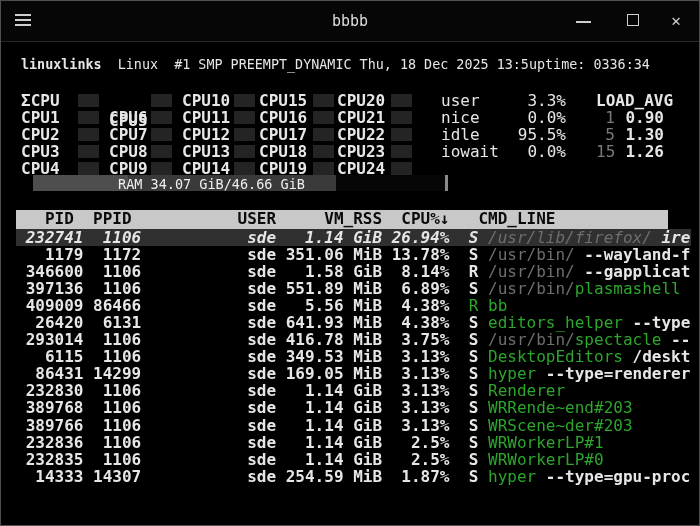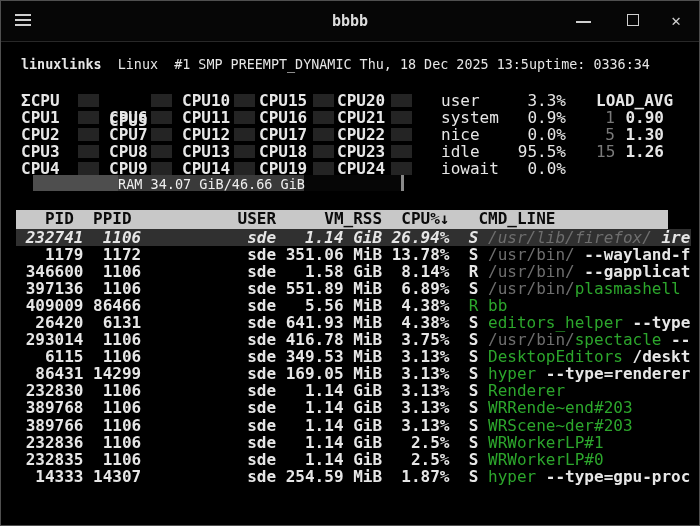--- a/index.html
+++ b/index.html
@@ -3,21 +3,21 @@
 <meta charset="utf-8">
 <style>
   html,body{margin:0;padding:0;background:#111;}
   .window{
     position:relative;width:700px;height:526px;box-sizing:border-box;
     background:var(--bg,#000);border:1px solid var(--border,#4f4f4f);
     font-family:"DejaVu Sans Mono","Liberation Mono",monospace;
     overflow:hidden;
   }
   
-  .titlebar{position:absolute;left:0;top:0;right:0;height:40px;background:#060606;border-bottom:1px solid #282828;font-weight:bold;}
+  .titlebar{position:absolute;left:0;top:0;right:0;height:40px;background:#060606;border-bottom:1px solid #282828;}
   .hamburger{position:absolute;left:14px;top:13px;width:16px;height:14px;cursor:pointer;}
   .hamburger i{display:block;height:2px;background:#cfcfcf;margin-bottom:3px;}
   .win-title{position:absolute;left:0;right:0;top:11px;text-align:center;color:#dcdcdc;font-size:15px;}
   .tb-btn{position:absolute;top:0;width:30px;height:40px;cursor:pointer;}
   .btn-min{left:568px;}
   .btn-min span{position:absolute;left:7px;top:20px;width:15px;border-top:2px solid #cfcfcf;}
   .btn-max{left:618px;}
   .btn-max span{position:absolute;left:8px;top:13px;width:12px;height:12px;border:1.5px solid #cfcfcf;box-sizing:border-box;}
   .btn-close{left:660px;color:#cfcfcf;font-size:16px;line-height:40px;text-align:center;}
   
@@ -25,21 +25,21 @@
   .sysline .host{font-weight:bold;}
   
   .cpu-grid{
     position:absolute;left:20px;top:91px;display:grid;
     grid-template-columns:57px 21px 10px 42px 21px 10px 52px 21px 4px 54px 21px 3px 54px 21px;
     grid-auto-rows:17px;
   }
   .cpu-label{font-size:16px;font-weight:bold;color:var(--bright);line-height:17px;white-space:pre;}
   .cpu-meter{width:21px;height:13px;margin-top:2px;background:var(--meter);}
   
-  .ram-bar{position:absolute;left:32px;top:174px;width:371px;height:16px;background:#060606;text-decoration:underline;}
+  .ram-bar{position:absolute;left:32px;top:174px;width:415px;height:16px;background:#060606;text-decoration:underline;}
   .ram-fill{position:absolute;left:0;top:0;bottom:0;background:var(--ramfill);}
   .ram-bright{position:absolute;left:0;top:0;bottom:0;background:var(--rambright);}
   .ram-cap{position:absolute;right:0;top:0;bottom:0;width:3px;background:var(--ramcap);}
   .ram-label{position:absolute;left:85px;top:1px;font-size:13.5px;color:#efefef;white-space:pre;}
   
   .stats{position:absolute;left:440px;top:91px;width:125px;}
   .stats .hdr{font-size:16px;font-weight:bold;color:var(--bright);height:17px;line-height:17px;}
   .stats .srow{display:flex;justify-content:space-between;height:17px;line-height:17px;font-size:16px;color:var(--bright);}
   .loadavg{position:absolute;left:595px;top:91px;width:78px;}
   .loadavg .hdr{font-size:16px;font-weight:bold;color:var(--bright);height:17px;line-height:17px;white-space:pre;}
@@ -139,24 +139,20 @@
     <span class="ram-label">RAM 34.07 GiB/46.66 GiB</span>
   </div>
 
   <div class="stats">
     <div id="statRows">
         <div class="srow">
           <span>user</span>
           <span>3.3%</span>
         </div>
         <div class="srow">
-          <span>system</span>
-          <span>0.9%</span>
-        </div>
-        <div class="srow">
           <span>nice</span>
           <span>0.0%</span>
         </div>
         <div class="srow">
           <span>idle</span>
           <span>95.5%</span>
         </div>
         <div class="srow">
           <span>iowait</span>
           <span>0.0%</span>

